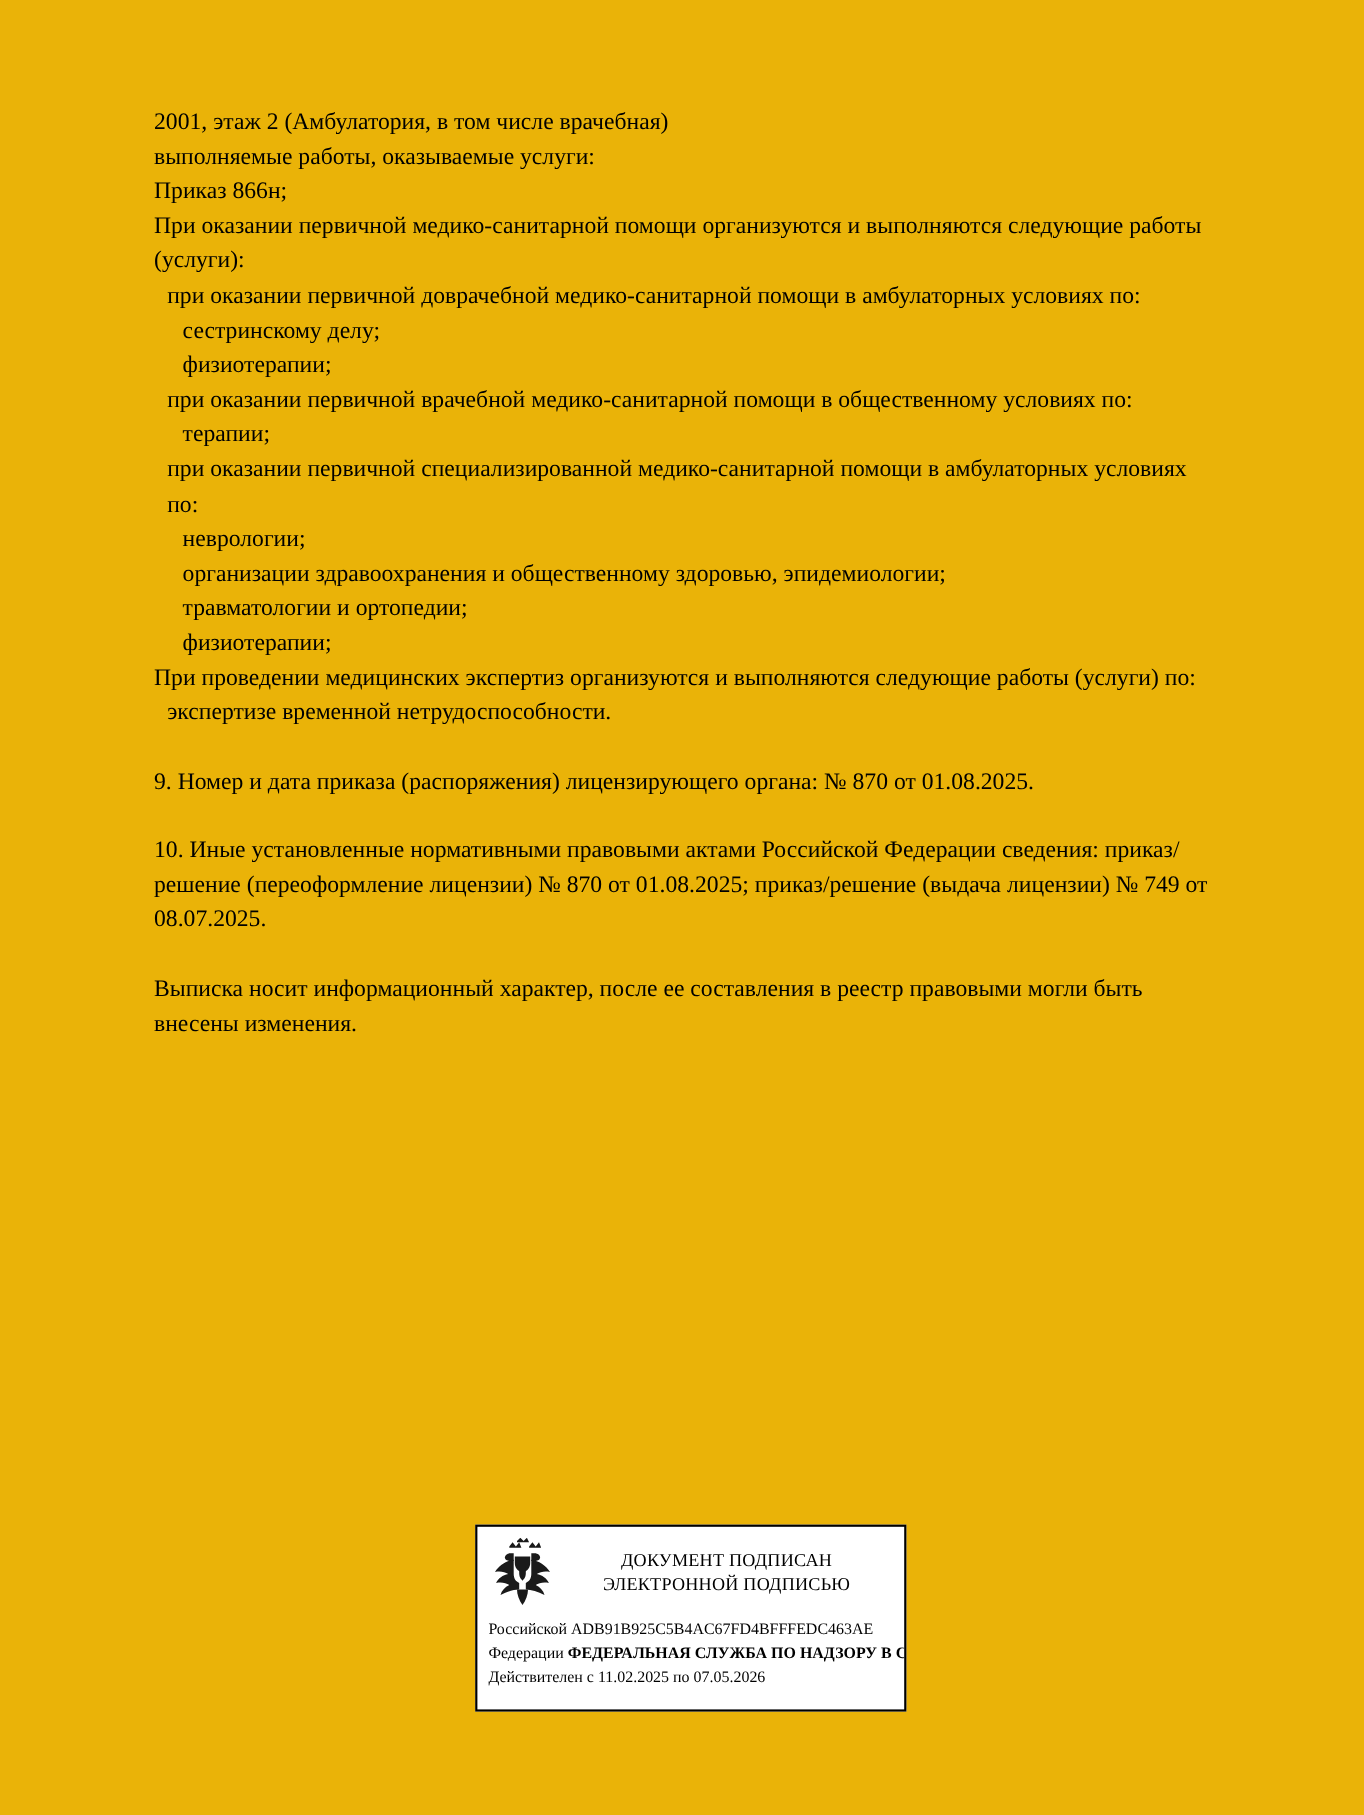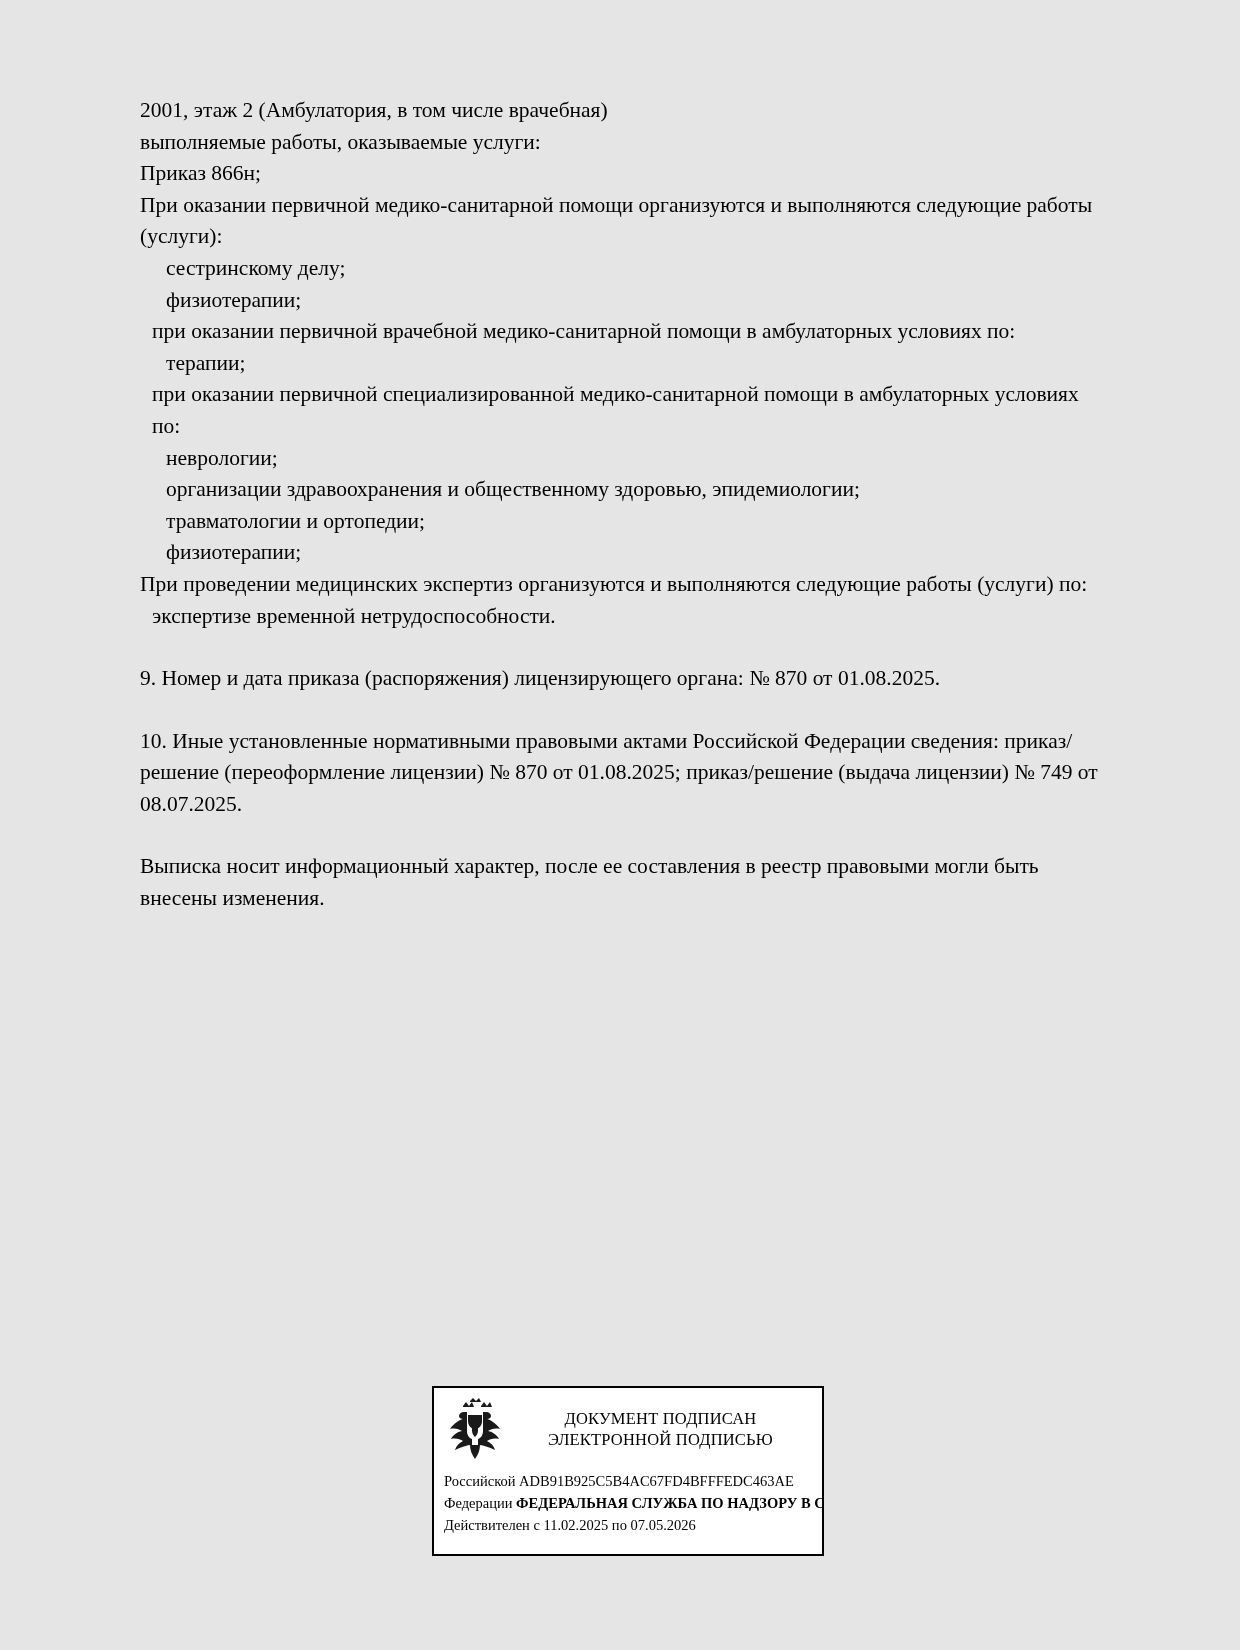--- a/index.html
+++ b/index.html
@@ -12,21 +12,21 @@
     height: 1650px;
     position: relative;
     font-family: "Liberation Serif", "DejaVu Serif", serif;
     color: #000000;
   }
   .page {
     position: absolute;
     left: 0; top: 0;
     width: 1240px;
     height: 1650px;
-    background: #e5e5e5;
+    background: #eab308;
   }
   .content {
     position: absolute;
     left: 140px;
     top: 95px;
     width: 965px;
   }
   .line {
     font-size: 21.5px;
     line-height: 31.6px;
@@ -86,23 +86,24 @@
 <body>
 
 <div class="page">
 
   <div class="content">
 
     <div class="line">2001, этаж 2 (Амбулатория, в том числе врачебная)</div>
     <div class="line">выполняемые работы, оказываемые услуги:</div>
     <div class="line">Приказ 866н;</div>
     <div class="line">При оказании первичной медико-санитарной помощи организуются и выполняются следующие работы (услуги):</div>
+    <div class="line indent-1">при оказании первичной доврачебной медико-санитарной помощи в амбулаторных условиях по:</div>
     <div class="line indent-2">сестринскому делу;</div>
     <div class="line indent-2">физиотерапии;</div>
-    <div class="line indent-1">при оказании первичной врачебной медико-санитарной помощи в амбулаторных условиях по:</div>
+    <div class="line indent-1">при оказании первичной врачебной медико-санитарной помощи в общественному условиях по:</div>
     <div class="line indent-2">терапии;</div>
     <div class="line indent-1">при оказании первичной специализированной медико-санитарной помощи в амбулаторных условиях по:</div>
     <div class="line indent-2">неврологии;</div>
     <div class="line indent-2">организации здравоохранения и общественному здоровью, эпидемиологии;</div>
     <div class="line indent-2">травматологии и ортопедии;</div>
     <div class="line indent-2">физиотерапии;</div>
     <div class="line">При проведении медицинских экспертиз организуются и выполняются следующие работы (услуги) по:</div>
     <div class="line indent-1">экспертизе временной нетрудоспособности.</div>
 
     <div class="block-gap"></div>

